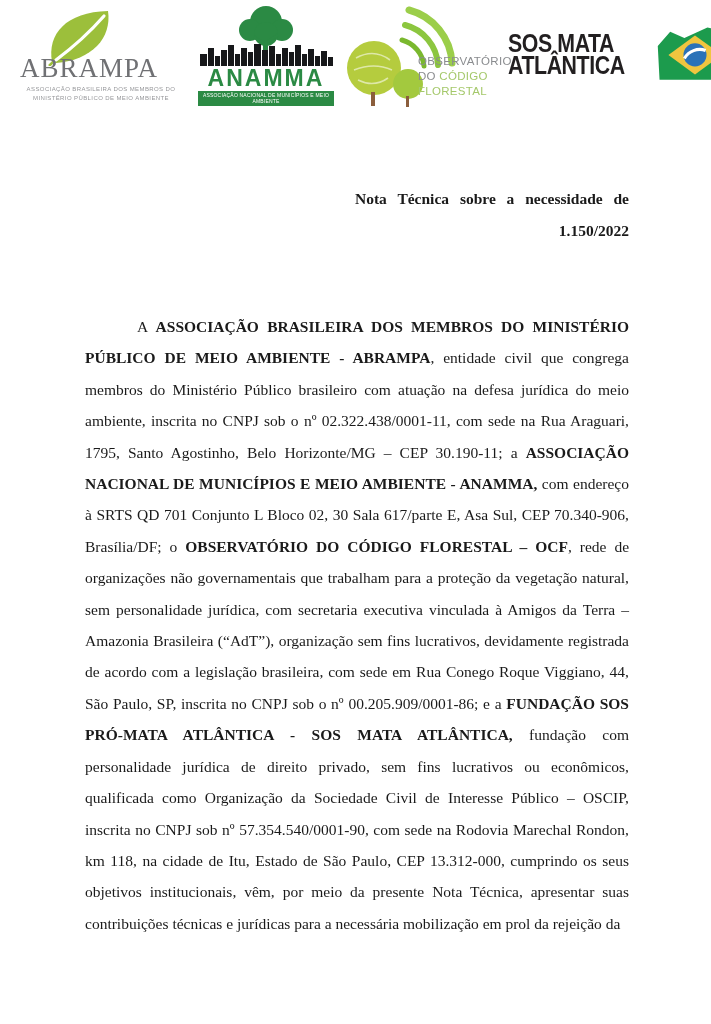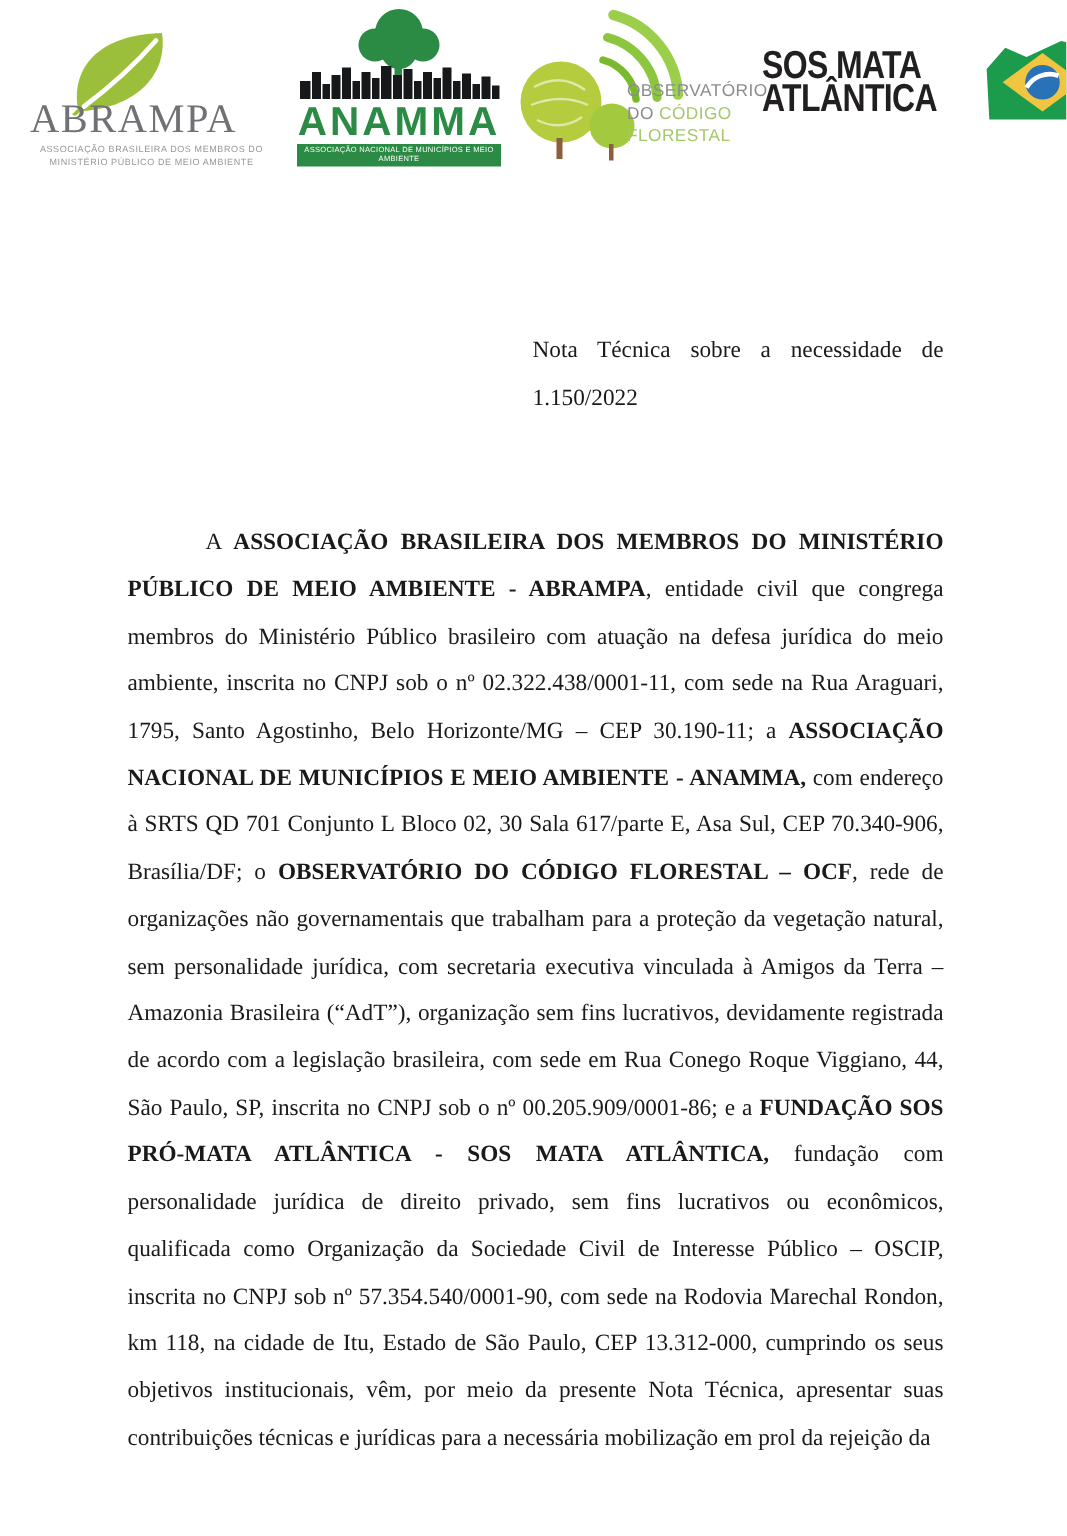--- a/index.html
+++ b/index.html
@@ -8,35 +8,35 @@
     position:relative;
     width:711px; height:1024px;
     margin:0 auto;
     background:#ffffff;
     font-family:"Liberation Serif", serif;
     color:#1a1a1a;
     overflow:hidden;
   }
   
   .logos { position:relative; height:112px; }
-  .logo-abrampa { position:absolute; left:20px; top:19px; width:170px; }
+  .logo-abrampa { position:absolute; left:20px; top:8px; width:170px; }
   .abrampa-leaf { display:block; margin-left:26px; margin-bottom:-12px; }
   .abrampa-word {
     font-family:"Liberation Serif", serif;
     font-size:27px; color:#707174; letter-spacing:1px; line-height:1.05;
   }
   .abrampa-sub {
     margin-top:3px; width:162px; text-align:center;
     font-family:"Liberation Sans", sans-serif;
     font-size:6px; line-height:1.5; color:#96979a; letter-spacing:0.4px;
   }
   .logo-anamma { position:absolute; left:198px; top:4px; width:136px; text-align:center; }
   .anamma-word {
     font-family:"Liberation Sans", sans-serif; font-weight:800;
-    font-size:27px; line-height:0.95; color:#2b8a44; letter-spacing:2px;
+    font-size:23px; line-height:0.95; color:#2b8a44; letter-spacing:2px;
     margin-top:-2px;
   }
   .anamma-strip {
     margin-top:1px; background:#2b8a44; color:#ffffff;
     font-family:"Liberation Sans", sans-serif; font-size:5px;
     padding:1.5px 0; letter-spacing:0.2px;
   }
   .logo-ocf { position:absolute; left:340px; top:6px; width:160px; height:104px; }
   .ocf-art { position:absolute; left:0; top:0; }
   .ocf-text {
@@ -51,24 +51,24 @@
     font-family:"Liberation Sans", sans-serif; font-weight:800;
     font-size:26px; line-height:22px; color:#221f20; letter-spacing:-0.5px;
     transform:scaleX(0.82); transform-origin:left center; white-space:nowrap;
   }
   
   .content { padding:0 82px 0 85px; }
   .doc-title { margin-top:10px; font-weight:bold; font-size:15.5px; }
   .doc-title .line { line-height:30px; }
   .jlast { text-align:justify; text-align-last:justify; }
   .epigraph {
-    margin-top:106px; margin-left:auto; width:274px;
-    font-weight:normal; font-size:15.5px;
+    margin-top:71px; margin-left:auto; width:274px;
+    font-weight:bold; font-size:15.5px;
   }
-  .epigraph .line { line-height:32px; }
+  .epigraph .line { line-height:32px;text-align:right; }
   .body-par {
     margin-top:64px;
     font-size:15.5px; line-height:31.4px;
     text-align:justify; text-indent:52px;
   }
   .body-par .b { font-weight:bold; }
 </style>
 </head>
 <body>
 

